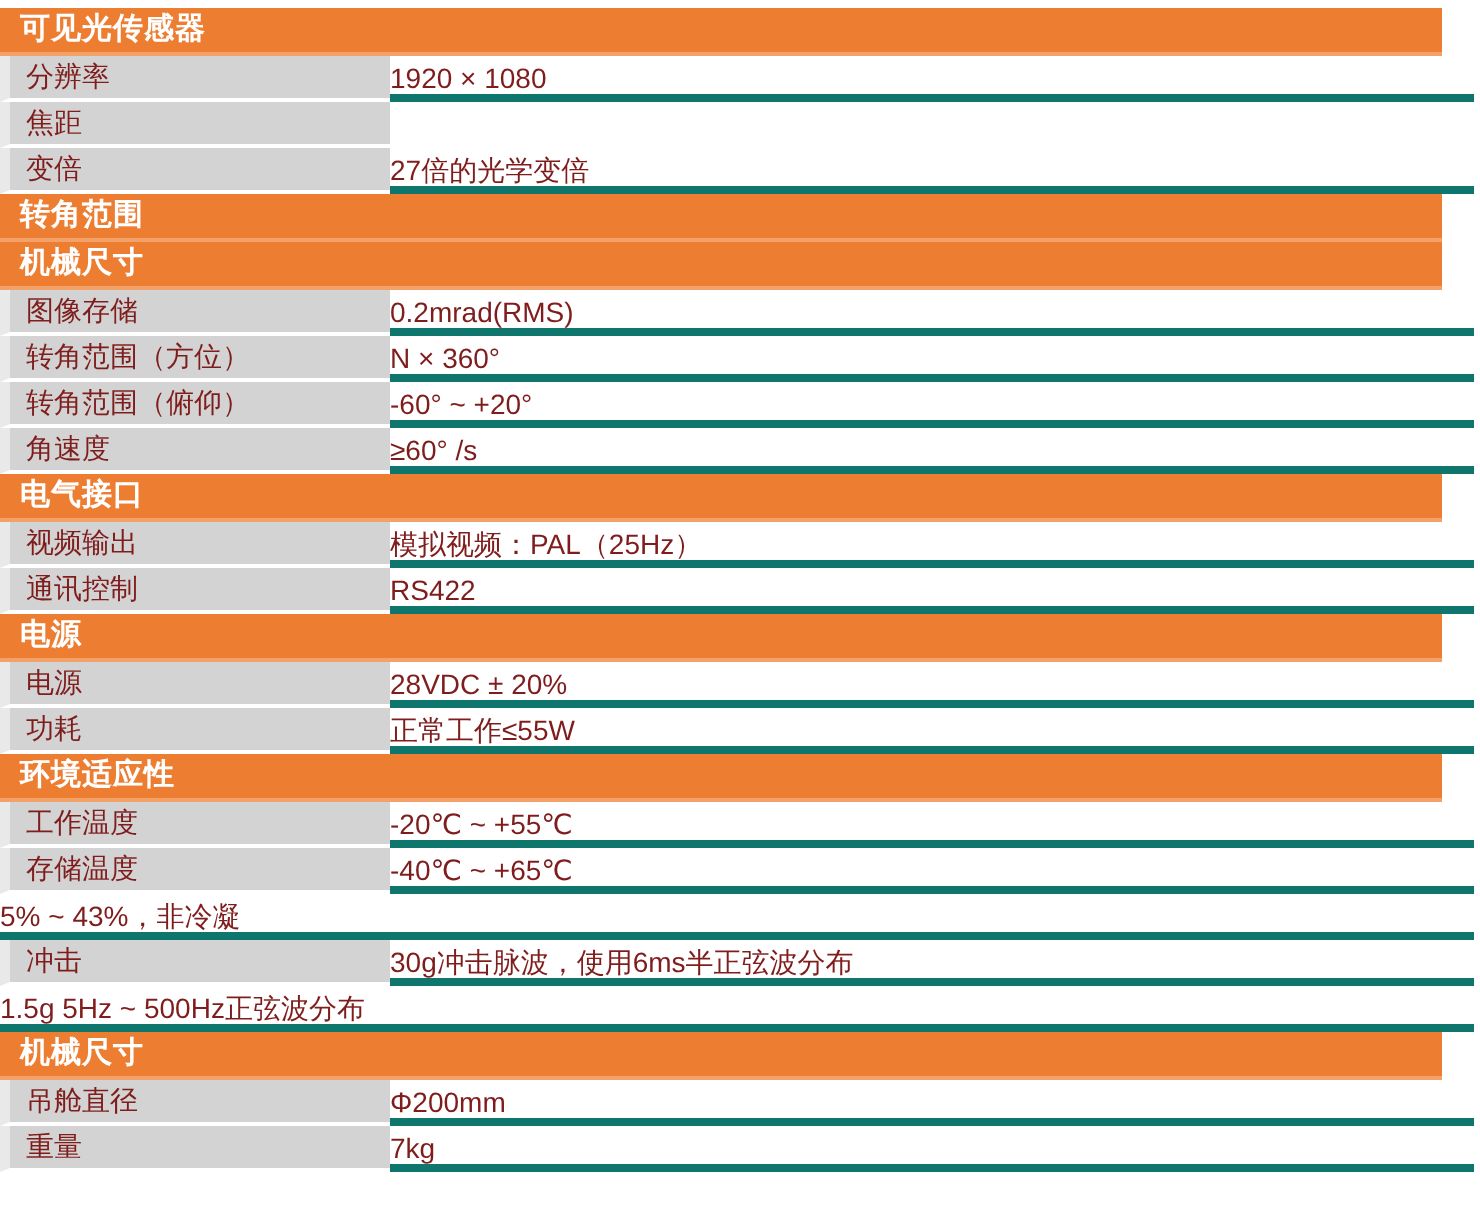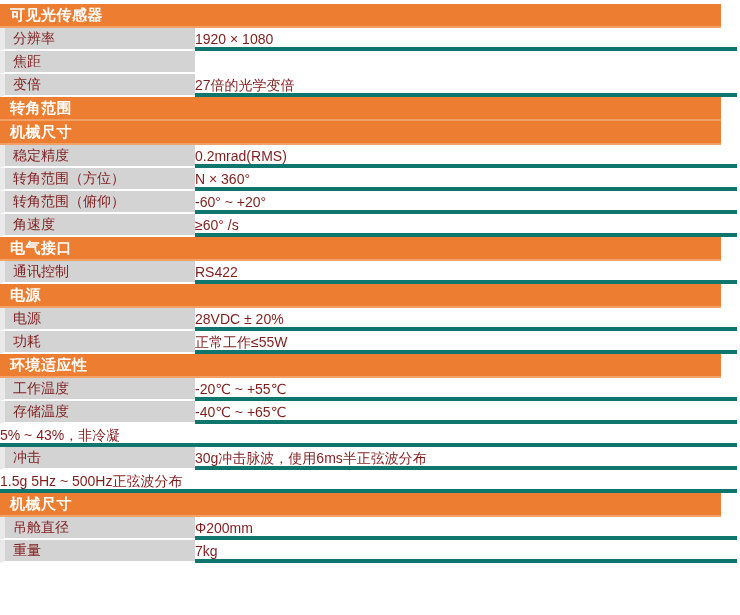--- a/index.html
+++ b/index.html
@@ -43,37 +43,41 @@
   </div>
   <div class="row">
     <div class="cell label">变倍</div>
     <div class="cell value">27倍的光学变倍</div>
   </div>
 
   <div class="section-header">转角范围</div>
 
   <div class="section-header">机械尺寸</div>
   <div class="row">
-    <div class="cell label">稳定精度</div>
+    <div class="cell label">图像存储</div>
     <div class="cell value">0.2mrad(RMS)</div>
   </div>
   <div class="row">
     <div class="cell label">转角范围（方位）</div>
     <div class="cell value">N × 360°</div>
   </div>
   <div class="row">
     <div class="cell label">转角范围（俯仰）</div>
     <div class="cell value">-60° ~ +20°</div>
   </div>
   <div class="row">
     <div class="cell label">角速度</div>
     <div class="cell value">≥60° /s</div>
   </div>
 
   <div class="section-header">电气接口</div>
+  <div class="row">
+    <div class="cell label">视频输出</div>
+    <div class="cell value">模拟视频：PAL（25Hz）</div>
+  </div>
   <div class="row">
     <div class="cell label">通讯控制</div>
     <div class="cell value">RS422</div>
   </div>
 
   <div class="section-header">电源</div>
   <div class="row">
     <div class="cell label">电源</div>
     <div class="cell value">28VDC ± 20%</div>
   </div>

